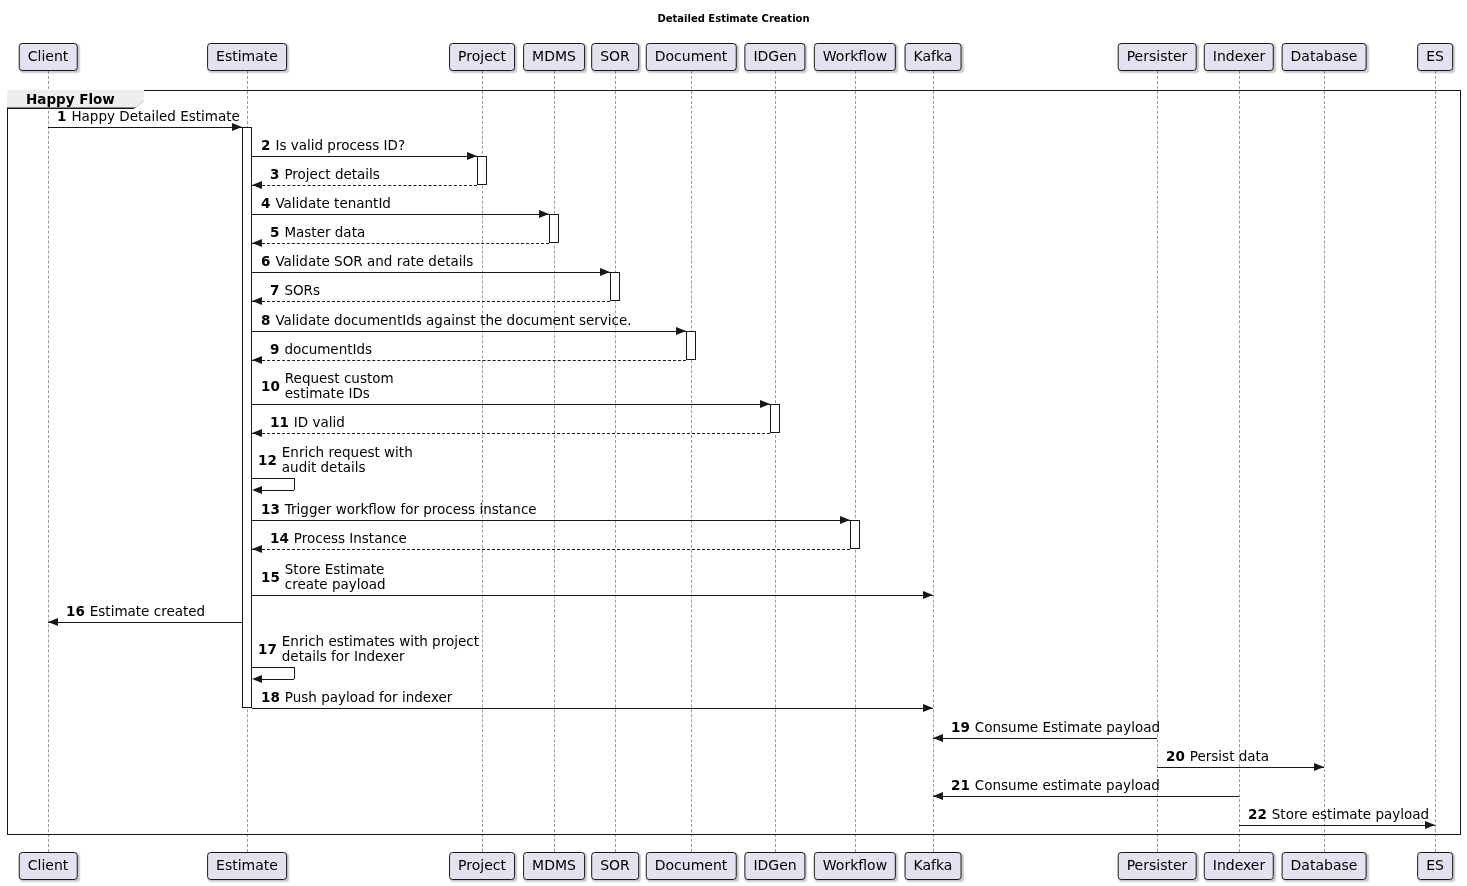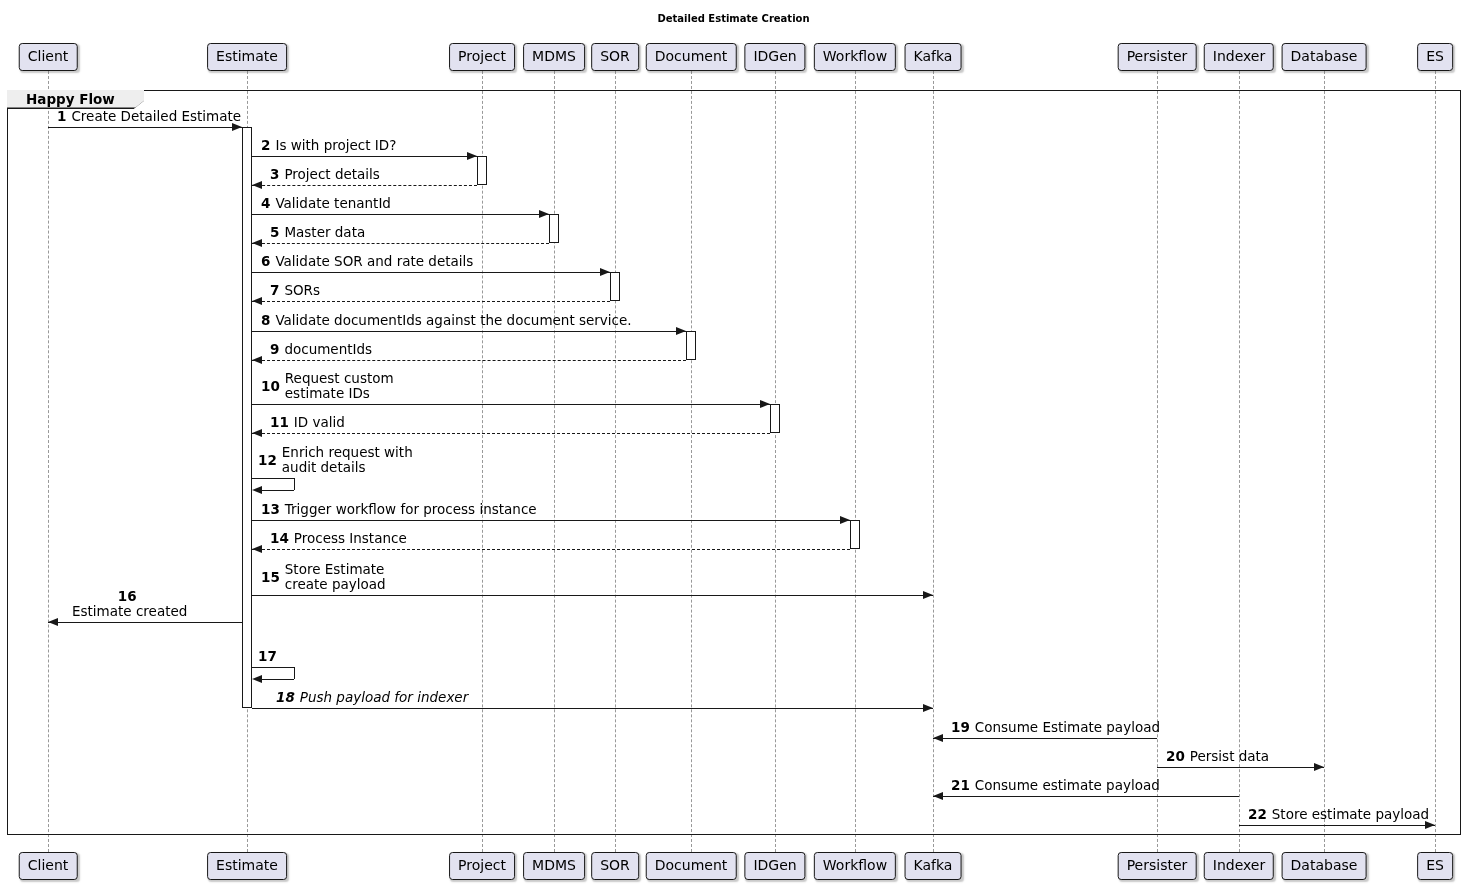--- a/index.html
+++ b/index.html
@@ -75,29 +75,29 @@
     <div class="activation" style="left: 554px; top: 214px; height: 29px;"></div>
     <div class="activation" style="left: 615px; top: 272px; height: 29px;"></div>
     <div class="activation" style="left: 691px; top: 331px; height: 29px;"></div>
     <div class="activation" style="left: 775px; top: 404px; height: 29px;"></div>
     <div class="activation" style="left: 855px; top: 520px; height: 29px;"></div>
     <div class="mline" style="left: 48px; top: 127px; width: 194px;"></div>
     <div class="arrow r" style="left: 232px; top: 123px;"></div>
     <div class="mlabel" style="left: 57px; bottom: 762px;">
       <span class="num">1</span>
       <span class="lines">
-        <span>Create Detailed Estimate</span>
+        <span>Happy Detailed Estimate</span>
       </span>
     </div>
     <div class="mline" style="left: 252px; top: 156px; width: 225px;"></div>
     <div class="arrow r" style="left: 467px; top: 152px;"></div>
     <div class="mlabel" style="left: 261px; bottom: 733px;">
       <span class="num">2</span>
       <span class="lines">
-        <span>Is with project ID?</span>
+        <span>Is valid process ID?</span>
       </span>
     </div>
     <div class="mline dashed" style="left: 252px; top: 185px; width: 225px;"></div>
     <div class="arrow l" style="left: 252px; top: 181px;"></div>
     <div class="mlabel" style="left: 270px; bottom: 704px;">
       <span class="num">3</span>
       <span class="lines">
         <span>Project details</span>
       </span>
     </div>
@@ -197,36 +197,40 @@
     <div class="arrow r" style="left: 923px; top: 591px;"></div>
     <div class="mlabel" style="left: 261px; bottom: 294px;">
       <span class="num">15</span>
       <span class="lines">
         <span>Store Estimate</span>
         <span>create payload</span>
       </span>
     </div>
     <div class="mline" style="left: 48px; top: 622px; width: 194px;"></div>
     <div class="arrow l" style="left: 48px; top: 618px;"></div>
-    <div class="mlabel" style="left: 72px; bottom: 267px; flex-direction: column;">
+    <div class="mlabel" style="left: 66px; bottom: 267px;">
       <span class="num">16</span>
       <span class="lines">
         <span>Estimate created</span>
       </span>
     </div>
     <div class="mline" style="left: 252px; top: 667px; width: 42px;"></div>
     <div class="vline" style="left: 294px; top: 667px; height: 12px;"></div>
     <div class="mline" style="left: 262px; top: 679px; width: 32px;"></div>
     <div class="arrow l" style="left: 252px; top: 675px;"></div>
     <div class="mlabel" style="left: 258px; bottom: 222px;">
       <span class="num">17</span>
+      <span class="lines">
+        <span>Enrich estimates with project</span>
+        <span>details for Indexer</span>
+      </span>
     </div>
     <div class="mline" style="left: 252px; top: 708px; width: 681px;"></div>
     <div class="arrow r" style="left: 923px; top: 704px;"></div>
-    <div class="mlabel" style="left: 276px; bottom: 181px; font-style: italic;">
+    <div class="mlabel" style="left: 261px; bottom: 181px;">
       <span class="num">18</span>
       <span class="lines">
         <span>Push payload for indexer</span>
       </span>
     </div>
     <div class="mline" style="left: 933px; top: 738px; width: 224px;"></div>
     <div class="arrow l" style="left: 933px; top: 734px;"></div>
     <div class="mlabel" style="left: 951px; bottom: 151px;">
       <span class="num">19</span>
       <span class="lines">

